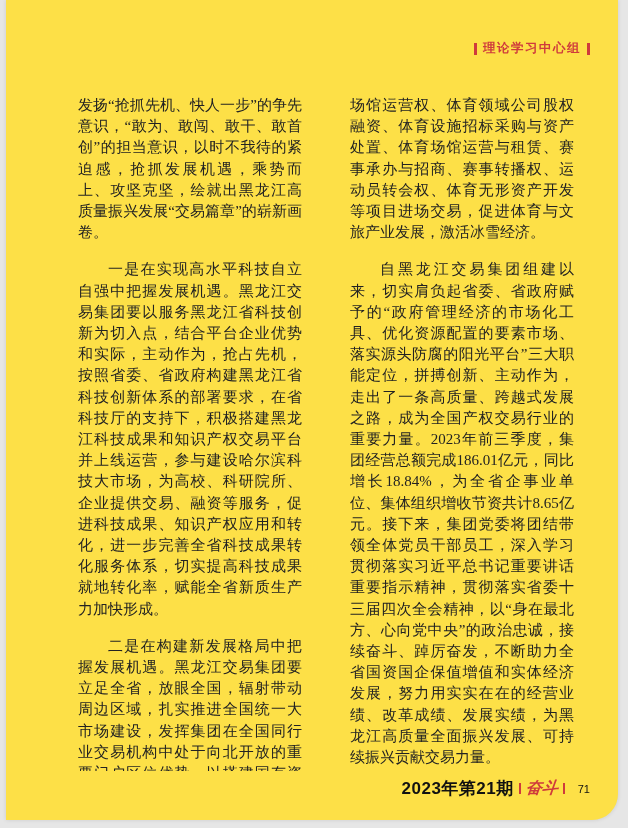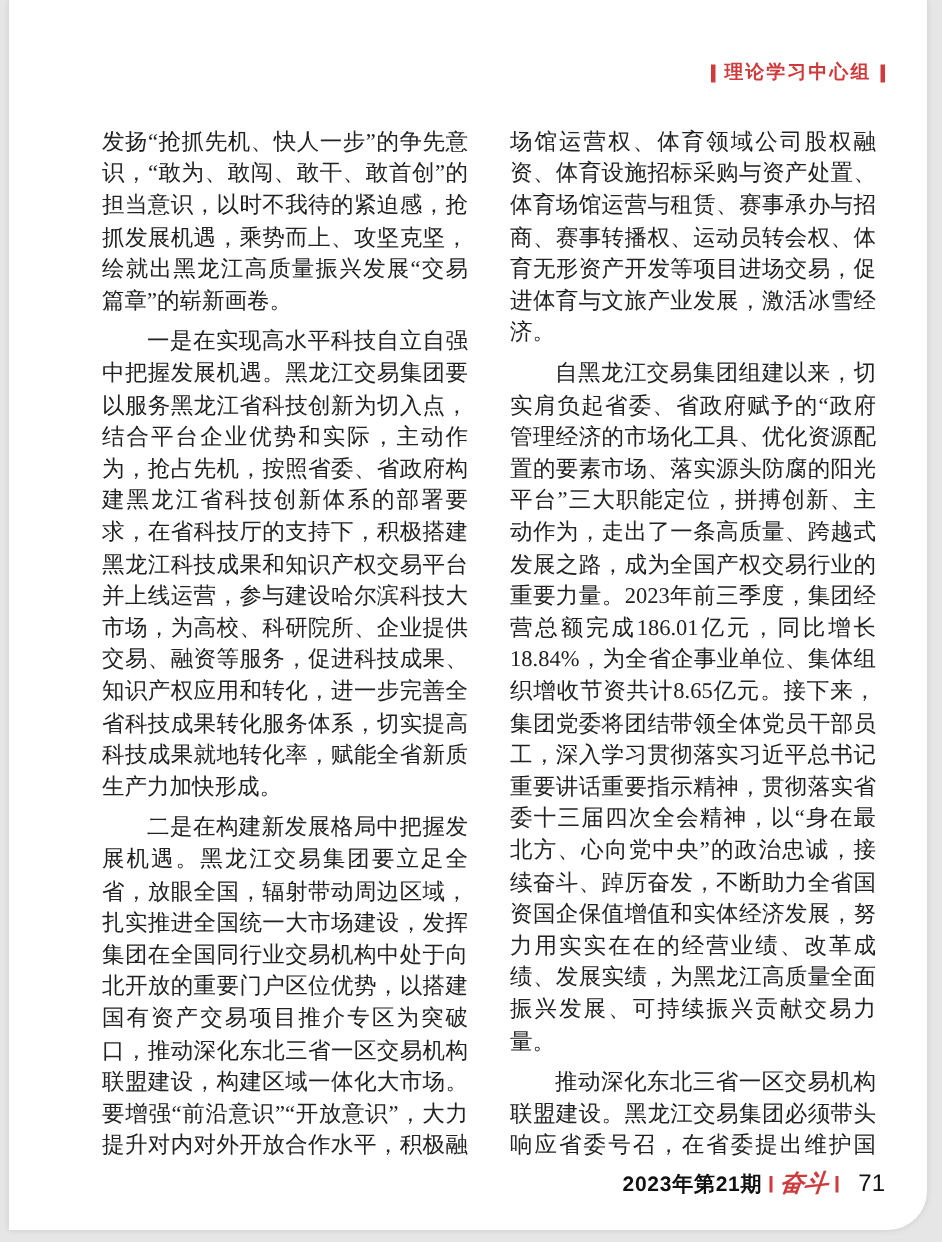--- a/index.html
+++ b/index.html
@@ -4,60 +4,60 @@
 <style>
   html,body{margin:0;padding:0;}
   body{
     width:628px;height:828px;position:relative;
     background:#e6e6e6;
     font-family:"Liberation Serif","DejaVu Serif",serif;
     overflow:hidden;
   }
   .page{
     position:absolute;left:6px;top:0;right:10px;bottom:8px;
-    background:#ffffff;
+    background:#fde047;
     border-bottom-right-radius:26px;
     box-shadow:0 0 4px rgba(0,0,0,0.12);
   }
   .header-label{
     position:absolute;top:40px;right:28px;
     font-size:12.5px;font-weight:bold;letter-spacing:1.5px;
     display:flex;align-items:center;gap:6px;
   }
   .red-bar{display:inline-block;width:3px;height:12px;}
   .content{
     position:absolute;top:79px;left:56px;right:28px;height:692px;
     display:flex;gap:16px;overflow:hidden;
   }
   .col{
     flex:1;min-width:0;
     font-size:15px;line-height:21.2px;color:#222;
     text-align:justify;text-justify:inter-ideograph;
     overflow:hidden;
   }
-  .col p{margin:6px;text-indent:2em;}
+  .col p{margin:16px;text-indent:2em;}
   .col p.no-indent{text-indent:0;}
   .lead{}
   .sec-heading{
     font-weight:bold;font-size:15.5px;line-height:22.5px;
     margin:9px 0 10px 0;
   }
   .footer{
     position:absolute;bottom:20px;right:28px;
     display:flex;align-items:center;gap:5px;
     font-family:"Liberation Sans","DejaVu Sans",sans-serif;
   }
-  .footer .issue{font-size:14px;font-weight:bold;color:#111;letter-spacing:0.5px;}
+  .footer .issue{font-size:17px;font-weight:bold;color:#111;letter-spacing:0.5px;}
   .footer .thin-bar{display:inline-block;width:2px;height:11px;}
   .footer .logo{
     font-size:16px;font-weight:bold;font-style:italic;
     display:inline-block;transform:skewX(-6deg);
     font-family:"Liberation Serif","DejaVu Serif",serif;
   }
-  .footer .pagenum{font-size:16px;font-weight:normal;color:#111;margin-left:8px;}
+  .footer .pagenum{font-size:11px;font-weight:normal;color:#111;margin-left:8px;}
 </style>
 </head>
 <body>
 
 <div class="page">
 
   <div class="header-label" style="color: rgb(207, 59, 60);">
     <span class="red-bar" style="background: rgb(207, 59, 60);"></span>
     <span>理论学习中心组</span>
     <span class="red-bar" style="background: rgb(207, 59, 60);"></span>

